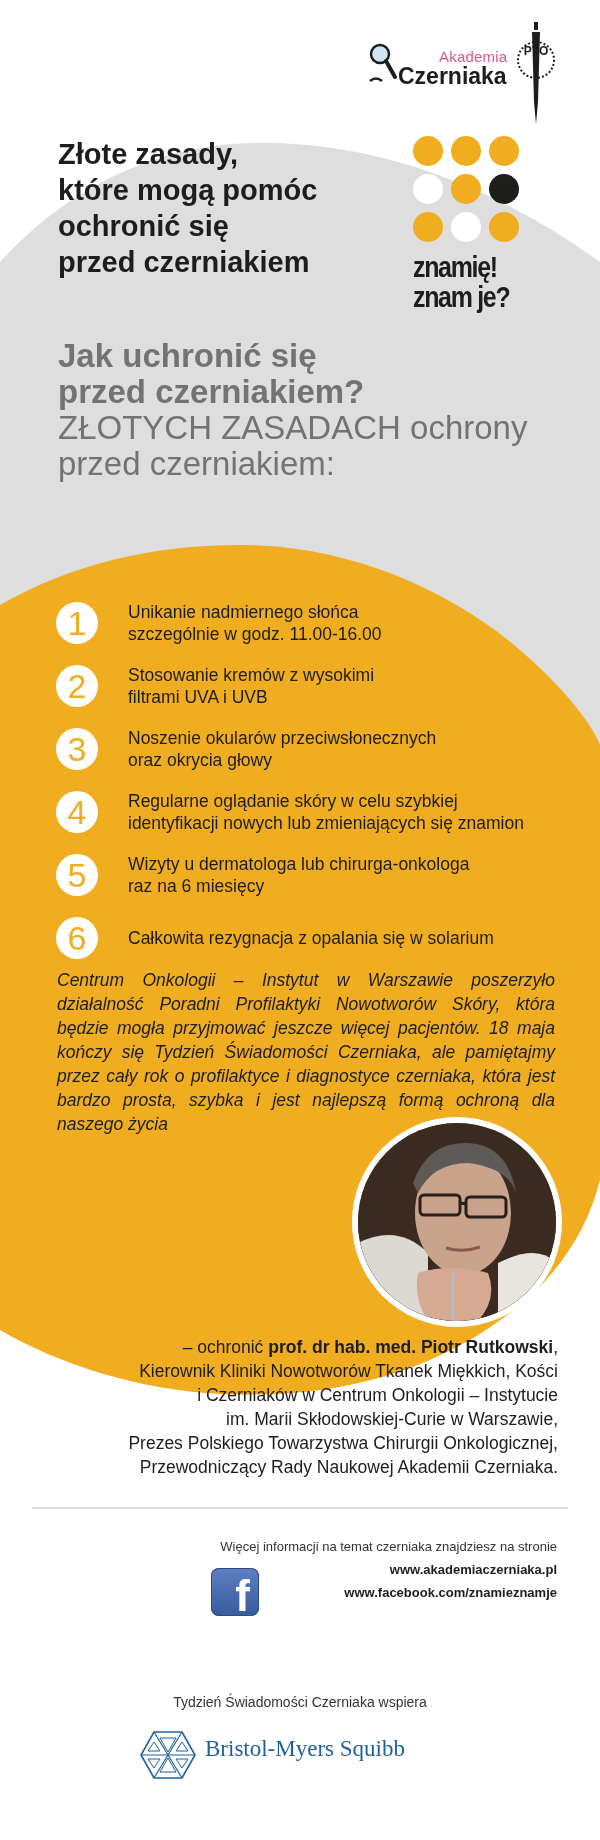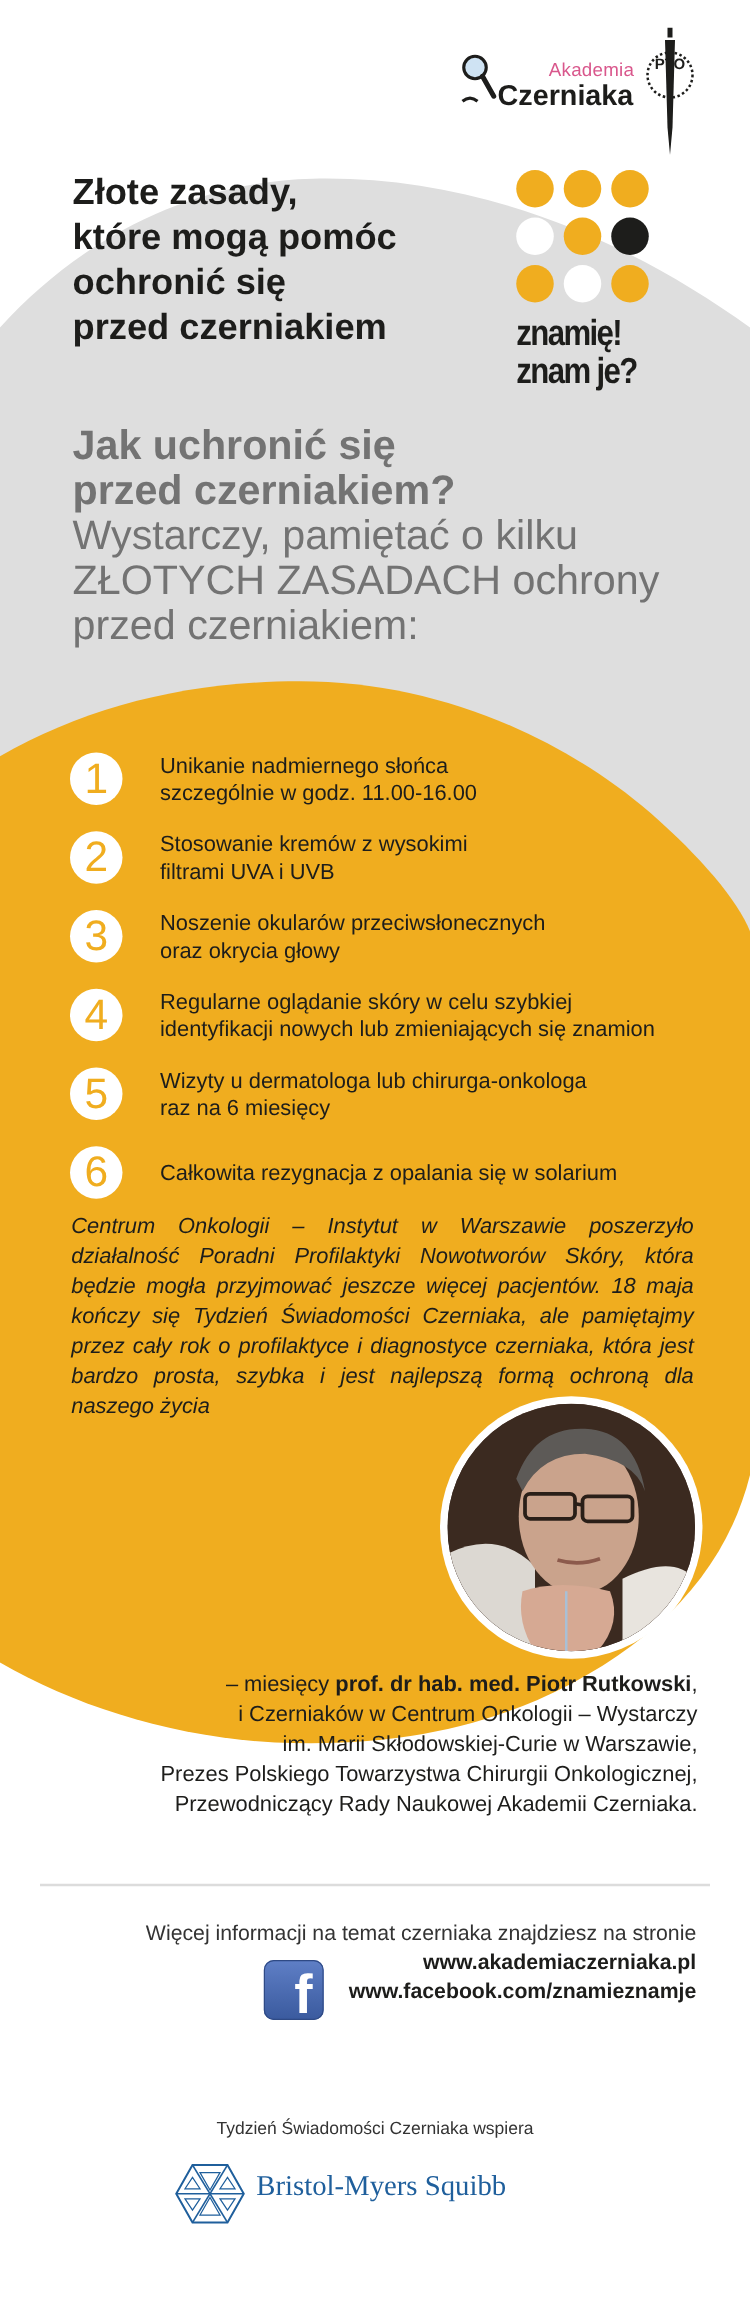--- a/index.html
+++ b/index.html
@@ -43,21 +43,21 @@
   .portrait .photo { width: 100%; height: 100%; border-radius: 50%; overflow: hidden; position: relative;
     background: radial-gradient(ellipse at 55% 40%, #d8b7a3 0%, #c49a85 22%, #7a5c4a 46%, #3f2e24 70%, #2a1f18 100%); }
 
   
   .quote { left: 60px; top: 1335px; width: 498px; text-align: right; font-size: 17.5px; line-height: 24px; color: #1d1d1b; }
   .quote div { white-space: nowrap; }
   .quote b { font-weight: bold; }
 
   .divider { left: 32px; top: 1507px; width: 536px; height: 2px; background: #dcdcdc; }
 
-  .more { left: 60px; top: 1535px; width: 497px; text-align: right; font-size: 17px; line-height: 23px; color: #333333; }
+  .more { left: 60px; top: 1535px; width: 497px; text-align: right; font-size: 13px; line-height: 23px; color: #333333; }
   .more .link { font-weight: bold; color: #1d1d1b; display: block; }
   .fb { left: 211px; top: 1568px; width: 48px; height: 48px; border-radius: 8px; background: linear-gradient(#5f7fc6, #3a5a9e); box-shadow: inset 0 0 0 1px #2f4a85; }
   .fb span { position: absolute; right: 9px; bottom: -2px; color: #ffffff; font-size: 44px; font-weight: bold; line-height: 1; font-family: "Liberation Sans", sans-serif; }
 
   .support { left: 0; top: 1694px; width: 600px; text-align: center; font-size: 14px; color: #333333; }
   .bms { left: 140px; top: 1730px; width: 330px; height: 50px; }
   .bms .name { position: absolute; left: 65px; top: 6px; font-family: "Liberation Serif", "DejaVu Serif", serif; font-size: 23px; color: #1f5f9c; white-space: nowrap; }
 </style>
 </head>
 <body>
@@ -105,21 +105,20 @@
   <div class="dot" style="left:76px;top:76px;background:#f0ad1f"></div>
 </div>
 <div class="abs znamie">
   <div>znamię!</div>
   <div>znam je?</div>
 </div>
 
 <div class="abs subhead">
   <div class="bold">Jak uchronić się</div>
   <div class="bold">przed czerniakiem?</div>
-  <div>Wystarczy, pamiętać o kilku</div>
   <div>ZŁOTYCH ZASADACH ochrony</div>
   <div>przed czerniakiem:</div>
 </div>
 
 <div class="abs rules">
   <div class="rule" style="height:50px;">
     <div class="num">1</div>
     <div class="txt">
       <div>Unikanie nadmiernego słońca</div>
       <div>szczególnie w godz. 11.00-16.00</div>
@@ -175,22 +174,23 @@
       <rect x="108" y="74" width="40" height="20" rx="4" fill="none" stroke="#2a1f18" stroke-width="3"></rect>
       <line x1="102" y1="80" x2="108" y2="81" stroke="#2a1f18" stroke-width="3"></line>
       <path d="M88,125 Q105,130 122,124" stroke="#8c5a4c" stroke-width="3" fill="none"></path>
       <path d="M60,150 Q90,140 130,150 Q140,175 120,198 L70,198 Q55,175 60,150 Z" fill="#d6a993"></path>
       <path d="M95,150 L95,198" stroke="#a9c0d6" stroke-width="2"></path>
     </svg>
   </div>
 </div>
 
 <div class="abs quote">
-  <div><span>– miesięcy </span><b>prof. dr hab. med. Piotr Rutkowski</b><span>,</span></div>
-  <div>i Czerniaków w Centrum Onkologii – Wystarczy</div>
+  <div><span>– ochronić </span><b>prof. dr hab. med. Piotr Rutkowski</b><span>,</span></div>
+  <div>Kierownik Kliniki Nowotworów Tkanek Miękkich, Kości</div>
+  <div>i Czerniaków w Centrum Onkologii – Instytucie</div>
   <div>im. Marii Skłodowskiej-Curie w Warszawie,</div>
   <div>Prezes Polskiego Towarzystwa Chirurgii Onkologicznej,</div>
   <div>Przewodniczący Rady Naukowej Akademii Czerniaka.</div>
 </div>
 
 <div class="abs divider"></div>
 
 <div class="abs more">
   <span>Więcej informacji na temat czerniaka znajdziesz na stronie</span>
   <a class="link">www.akademiaczerniaka.pl</a>

